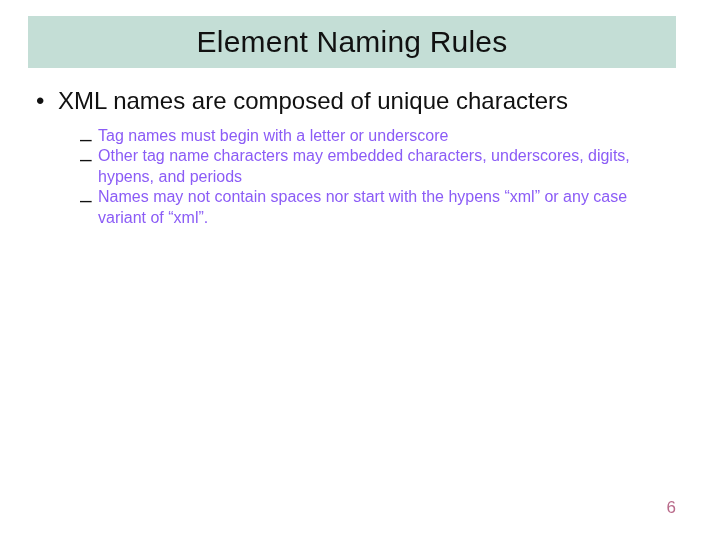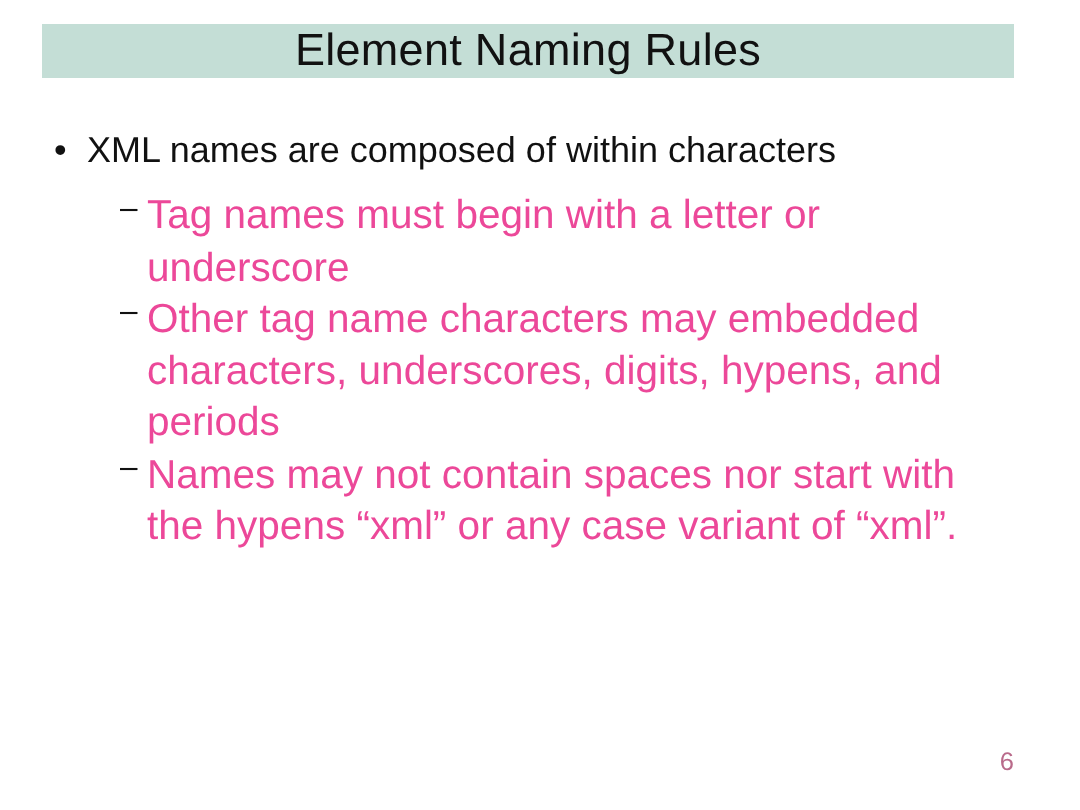--- a/index.html
+++ b/index.html
@@ -11,21 +11,21 @@
     font-family: Verdana, Geneva, sans-serif;
     color: #111;
     position: relative;
     overflow: hidden;
   }
   .title-bar {
     position: absolute;
     top: 16px;
     left: 28px;
     right: 44px;
-    height: 36px;
+    height: 52px;
     background: #c4ded6;
     display: flex;
     align-items: center;
     justify-content: center;
   }
   .title-text {
     font-size: 30px;
     color: #111;
     letter-spacing: 0.2px;
   }
@@ -56,22 +56,22 @@
     color: #111;
   }
   .sub-list {
     list-style: none;
     margin: 10px 0 0 0;
     padding: 0 0 0 22px;
   }
   .sub-li {
     position: relative;
     padding-left: 18px;
-    font-size: 27px;
-    color: #ec4899;
+    font-size: 16px;
+    color: #8b5cf6;
     line-height: 1.28;
     margin: 0;
   }
   .sub-li::before {
     content: "–";
     position: absolute;
     left: 0;
     top: 0;
     font-size: 21px;
     color: #111;
@@ -87,21 +87,21 @@
 </head>
 <body>
 
 <div class="title-bar">
   <span class="title-text">Element Naming Rules</span>
 </div>
 
 <div class="content">
   <ul class="top-list">
     <li class="top-li">
-      <span>XML names are composed of within characters</span>
+      <span>XML names are composed of unique characters</span>
       <ul class="sub-list">
         <li class="sub-li">
           <span>Tag names must begin with a letter or underscore</span>
         </li>
         <li class="sub-li">
           <span>Other tag name characters may embedded characters, underscores, digits, hypens, and periods</span>
         </li>
         <li class="sub-li">
           <span>Names may not contain spaces nor start with the hypens “xml” or any case variant of “xml”.</span>
         </li>

